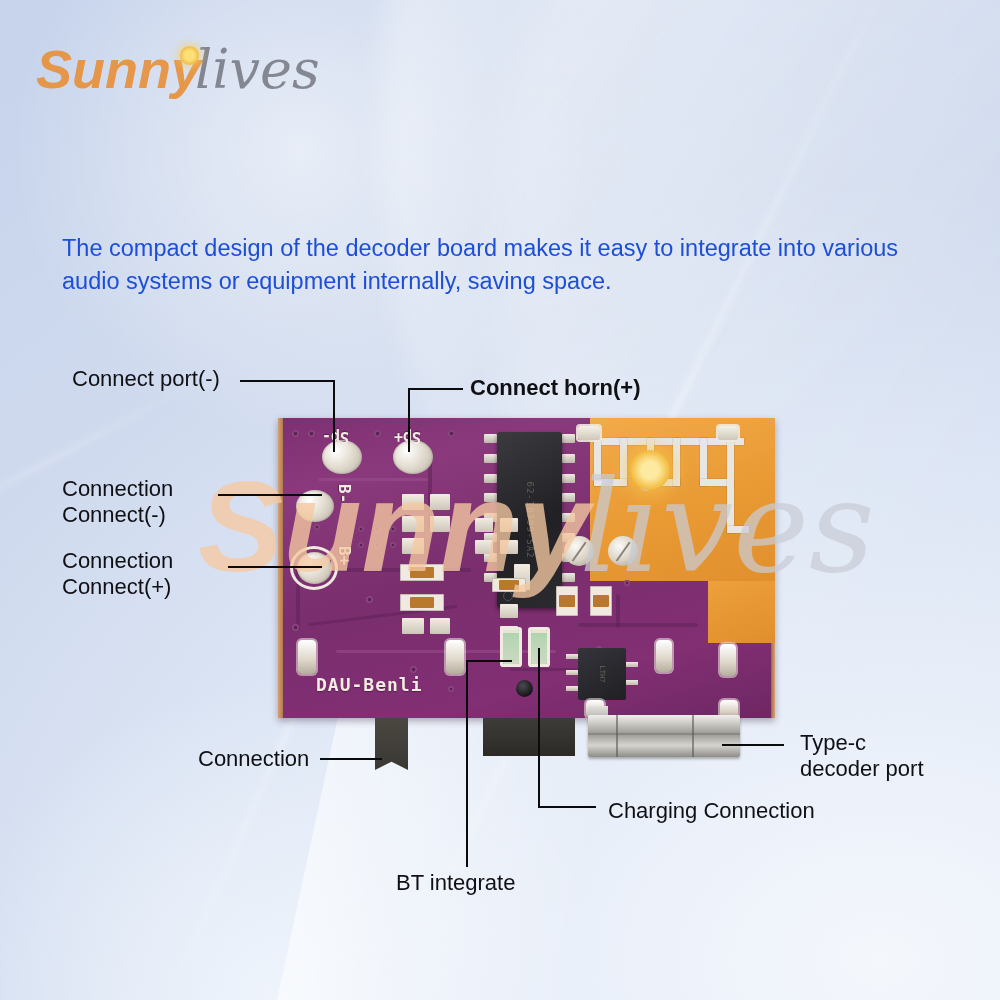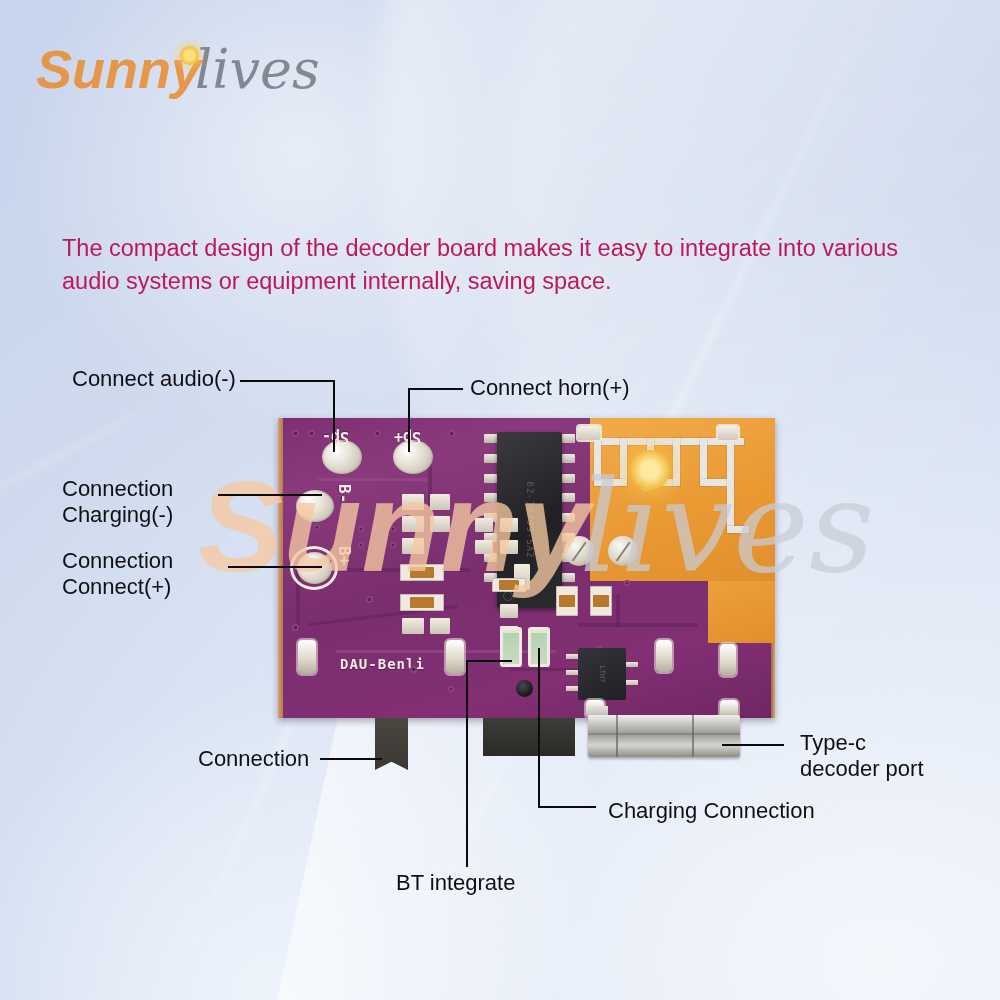--- a/index.html
+++ b/index.html
@@ -55,21 +55,21 @@
 
   
   #headline {
     position:absolute; left:62px; top:44px; z-index:6;
     font-weight:bold; color:#0b0b0d;
     font-size:60px; line-height:.98; letter-spacing:-.5px;
   }
   #headline .l2 { display:block; margin-top:6px; }
   #subtext {
     position:absolute; left:62px; top:232px; width:895px; z-index:6;
-    font-size:23.5px; line-height:1.42; color:#be185d;
+    font-size:23.5px; line-height:1.42; color:#1d4ed8;
   }
 
   
   .wm { position:absolute; z-index:7; pointer-events:none; user-select:none;
         font-family:"DejaVu Serif", serif; white-space:nowrap; }
   .wm .sunny { font-family:"Liberation Sans", sans-serif; font-weight:600; font-style:italic; }
   .wm .lives { font-family:"DejaVu Serif", serif; font-style:italic; }
 
   #wm-top { left:36px; top:38px; font-size:54px; }
   #wm-top .sunny { color:#e8913c; opacity:.92; }
@@ -289,21 +289,21 @@
     <div class="pad-big" style="left:44px; top:22px; width:40px; height:34px;"></div>
     <div class="pad-big" style="left:115px; top:22px; width:40px; height:34px;"></div>
     <div class="pad-big" style="left:18px; top:72px; width:38px; height:32px;"></div>
     <div class="pad-ring" style="left:12px; top:128px; width:48px; height:44px;"></div>
     <div class="pad-big" style="left:19px; top:134px; width:35px; height:32px;"></div>
 
     <span class="silk" style="left:44px; top:10px; font-size:15px; transform:rotate(180deg);">Sp-</span>
     <span class="silk" style="left:116px; top:10px; font-size:15px; transform:rotate(180deg);">Sp+</span>
     <span class="silk" style="left:76px; top:66px; font-size:16px; transform:rotate(90deg); transform-origin:left top;">B-</span>
     <span class="silk" style="left:76px; top:128px; font-size:16px; transform:rotate(90deg); transform-origin:left top;">B+</span>
-    <span class="silk" style="left:38px; top:238px; font-size:14px; letter-spacing:1px;margin-left:24px;">DAU-Benli</span>
+    <span class="silk" style="left:38px; top:256px; font-size:18px; letter-spacing:1px;">DAU-Benli</span>
 
     <div class="via" style="left:14px; top:12px; width:7px; height:7px;"></div>
     <div class="via" style="left:30px; top:12px; width:7px; height:7px;"></div>
     <div class="via" style="left:96px; top:12px; width:7px; height:7px;"></div>
     <div class="via" style="left:170px; top:12px; width:7px; height:7px;"></div>
     <div class="via" style="left:80px; top:108px; width:6px; height:6px;"></div>
     <div class="via" style="left:96px; top:108px; width:6px; height:6px;"></div>
     <div class="via" style="left:112px; top:108px; width:6px; height:6px;"></div>
     <div class="via" style="left:80px; top:124px; width:6px; height:6px;"></div>
     <div class="via" style="left:96px; top:124px; width:6px; height:6px;"></div>
@@ -390,31 +390,31 @@
 <div class="wm" id="wm-top">
   <span class="sunny">Sunny</span><span class="lives">lives</span>
 </div>
 <div class="sun-dot" id="sun-top"></div>
 
 <div class="wm" id="wm-mid">
   <span class="sunny">Sunny</span><span class="lives">lives</span>
 </div>
 <div class="sun-dot" id="sun-mid"></div>
 
-<div class="ann" style="left:72px; top:366px;">Connect audio(-)</div>
+<div class="ann" style="left:72px; top:366px;">Connect port(-)</div>
 <div class="lead h" style="left:240px; top:380px; width:95px;"></div>
 <div class="lead v" style="left:333px; top:380px; height:72px;"></div>
 
-<div class="ann" style="left:470px; top:375px;">Connect horn(+)</div>
+<div class="ann" style="left:470px; top:375px;font-weight:bold;">Connect horn(+)</div>
 <div class="lead h" style="left:408px; top:388px; width:55px;"></div>
 <div class="lead v" style="left:408px; top:388px; height:64px;"></div>
 
 <div class="ann right-al" style="left:62px; top:476px; width:148px;">
   <div>Connection</div>
-  <div>Charging(-)</div>
+  <div>Connect(-)</div>
 </div>
 <div class="lead h" style="left:218px; top:494px; width:104px;"></div>
 
 <div class="ann right-al" style="left:62px; top:548px; width:148px;">
   <div>Connection</div>
   <div>Connect(+)</div>
 </div>
 <div class="lead h" style="left:228px; top:566px; width:94px;"></div>
 
 <div class="ann" style="left:198px; top:746px;">Connection</div>

